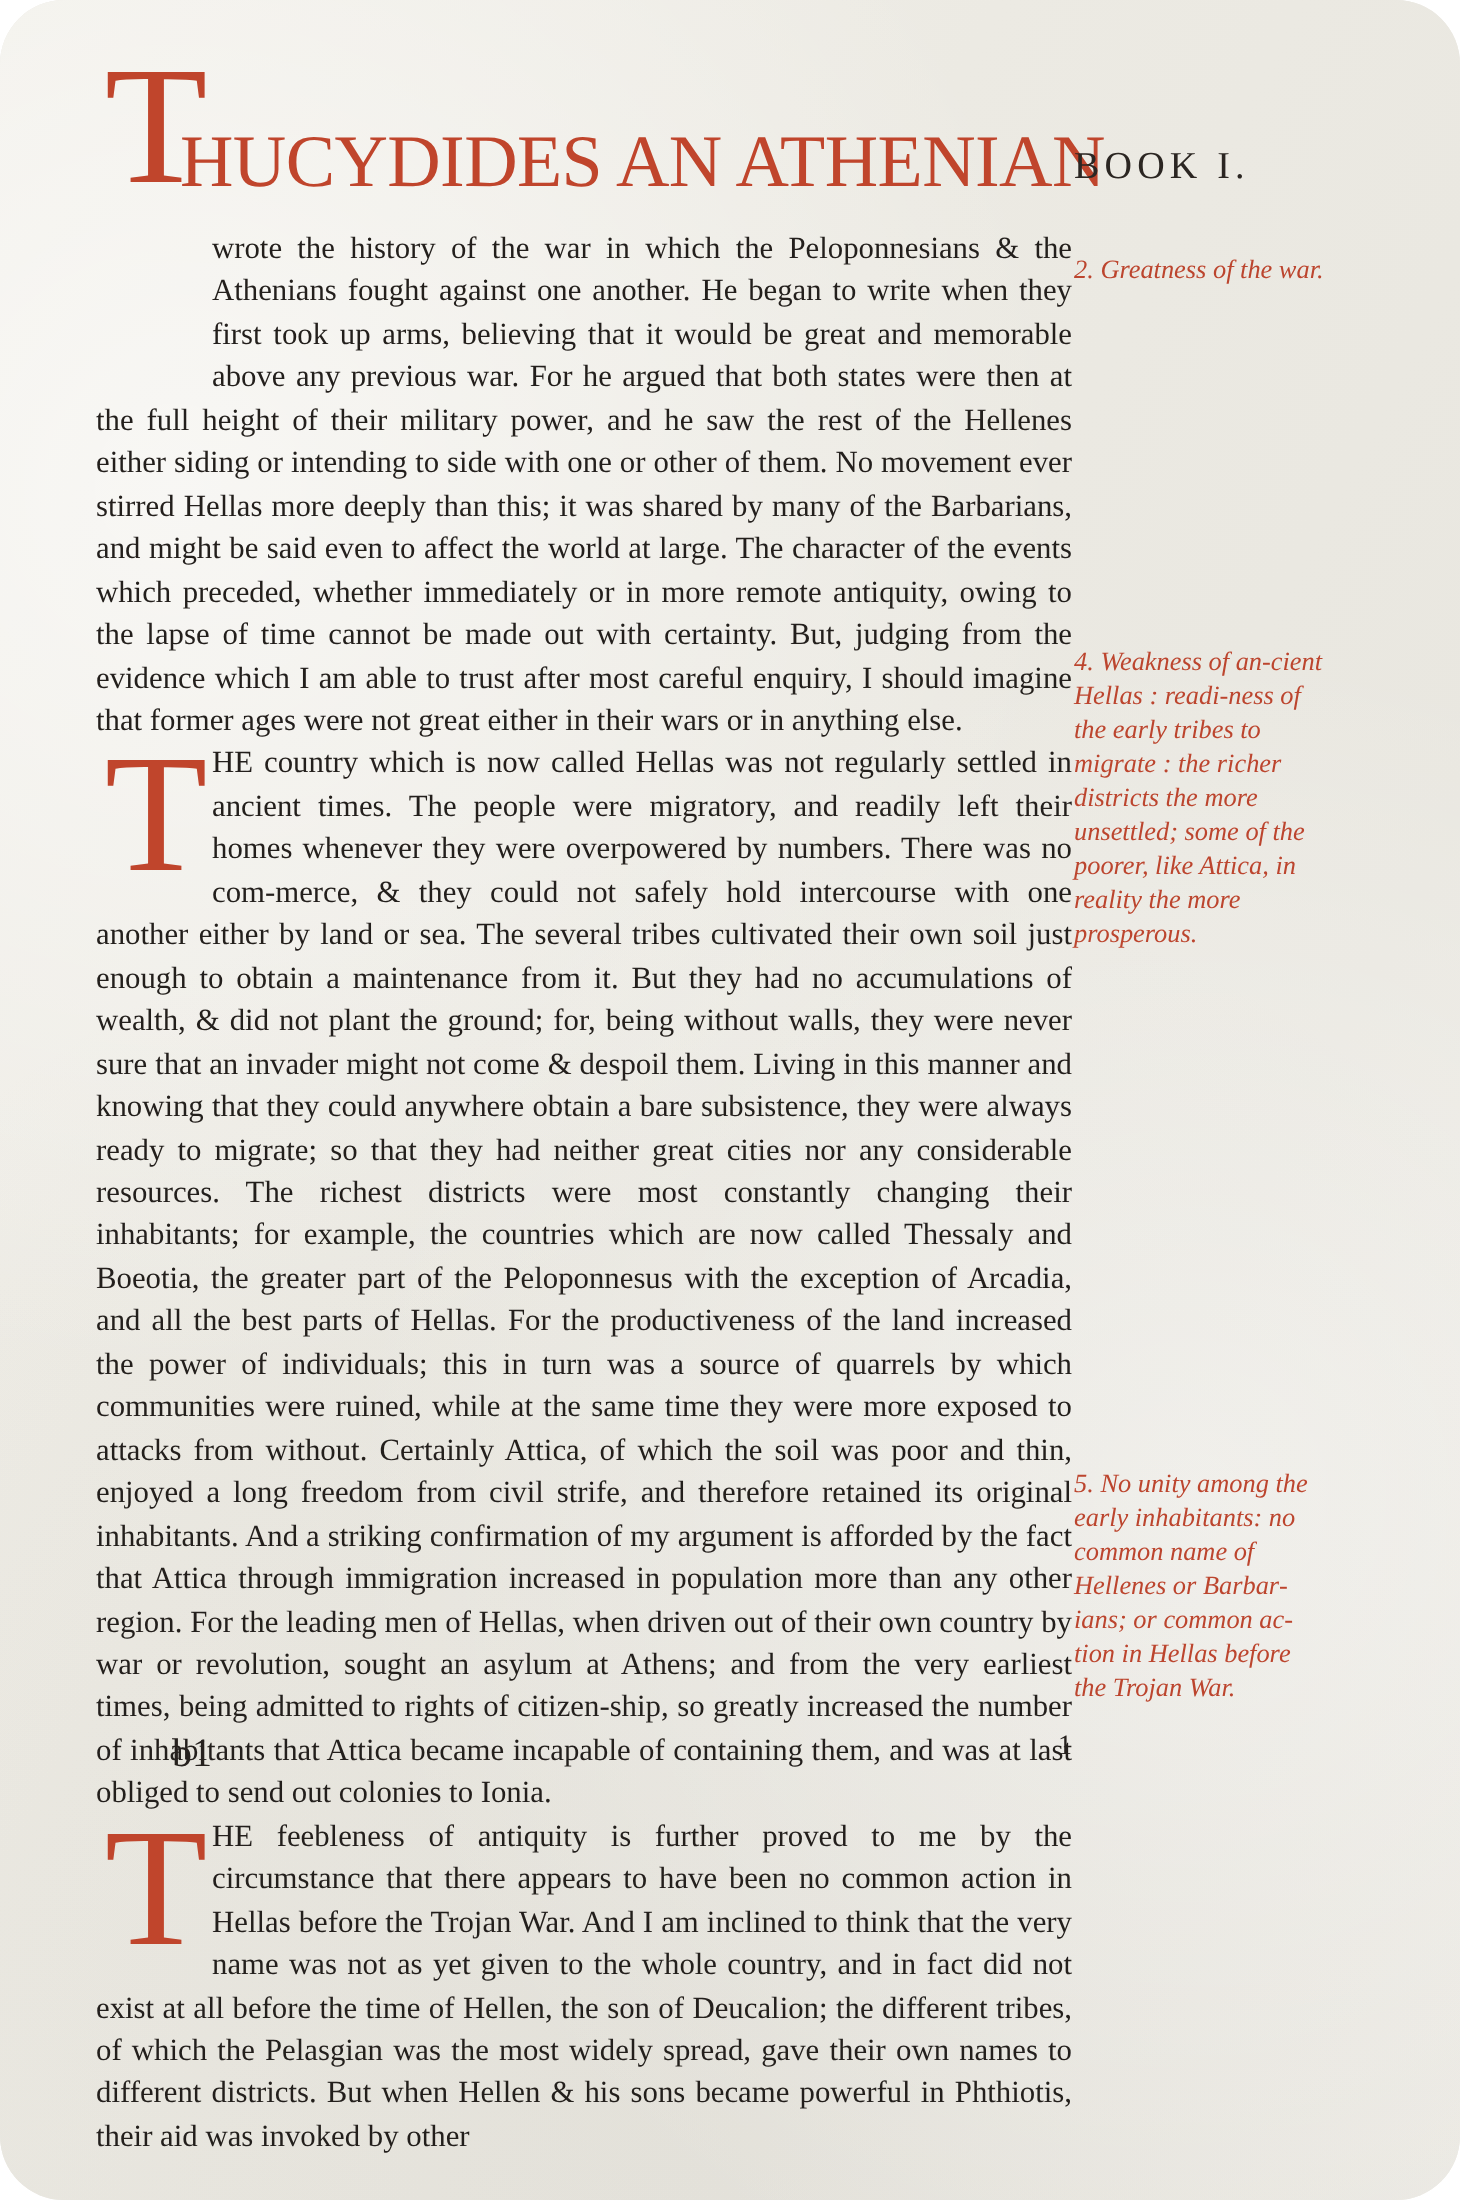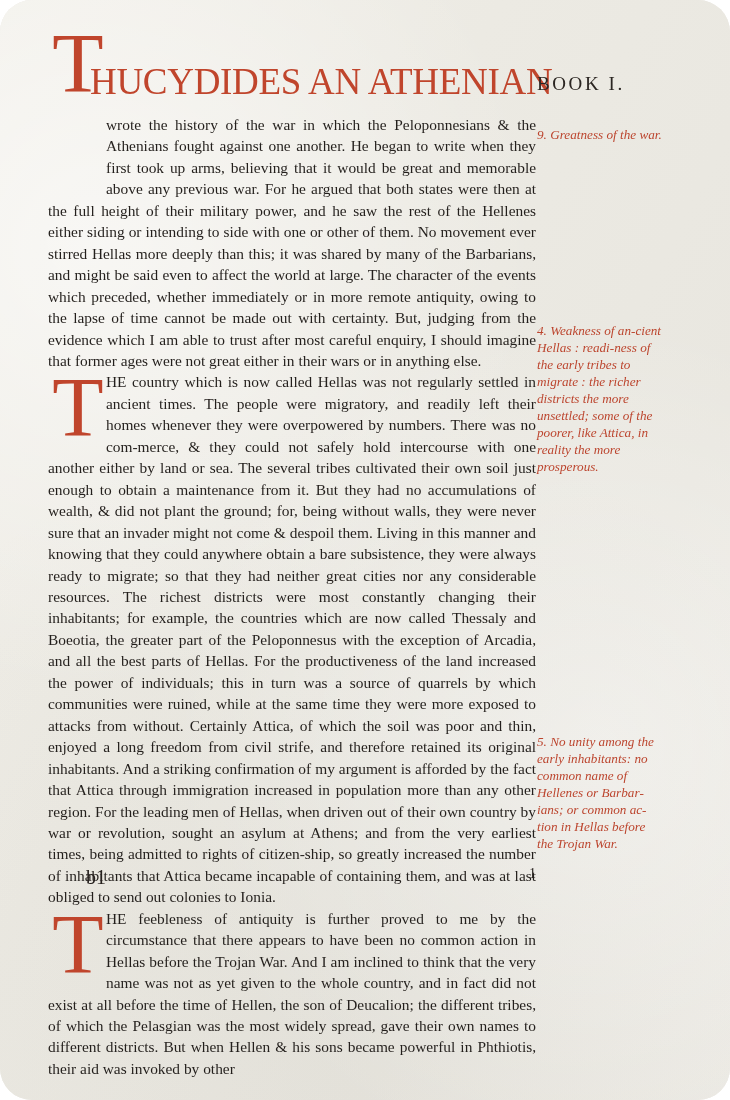--- a/index.html
+++ b/index.html
@@ -181,21 +181,21 @@
 
       <p class="para p3">
         <span class="dropcap">T</span>
         <span class="indent-shim"></span>
         <span>HE feebleness of antiquity is further proved to me by the circumstance that there appears to have been no common action in Hellas before the Trojan War. And I am inclined to think that the very name was not as yet given to the whole country, and in fact did not exist at all before the time of Hellen, the son of Deucalion; the different tribes, of which the Pelasgian was the most widely spread, gave their own names to different districts. But when Hellen &amp; his sons became powerful in Phthiotis, their aid was invoked by other</span>
       </p>
 
     </div>
 
     <div class="margin-col">
-      <div class="note" style="top:64px;">9. Greatness of the war.</div>
+      <div class="note" style="top:64px;">2. Greatness of the war.</div>
       <div class="note" style="top:260px;">4. Weakness of an‐cient Hellas : readi‐ness of the early tribes to migrate : the richer districts the more unsettled; some of the poorer, like Attica, in reality the more prosperous.</div>
       <div class="note" style="top:671px;">5. No unity among the early inhabitants: no common name of Hellenes or Barbar‐ians; or common ac‐tion in Hellas before the Trojan War.</div>
     </div>
 
   </div>
 
   <div class="footer">
     <span class="signature">b1</span>
     <span class="folio">1</span>
   </div>

